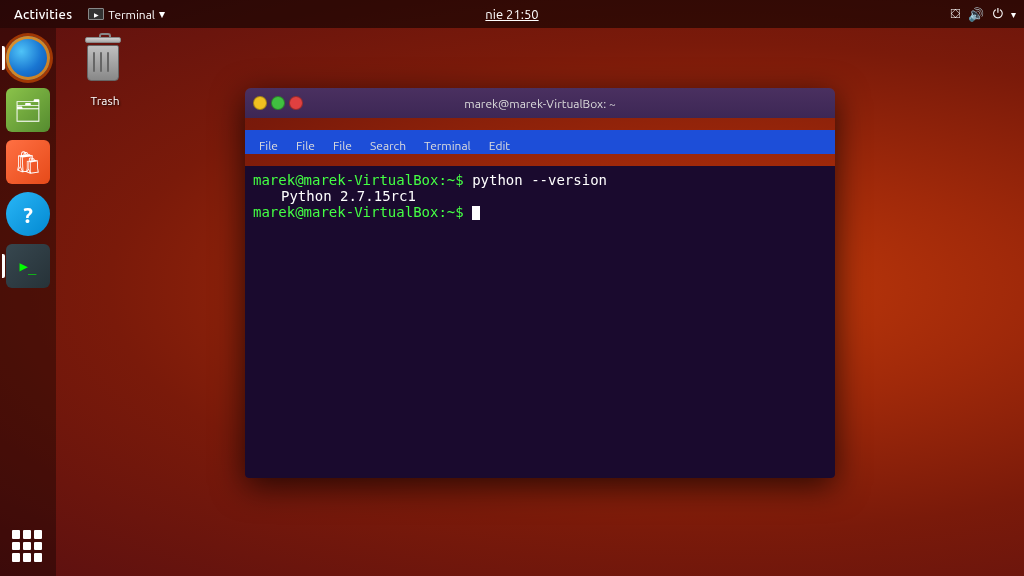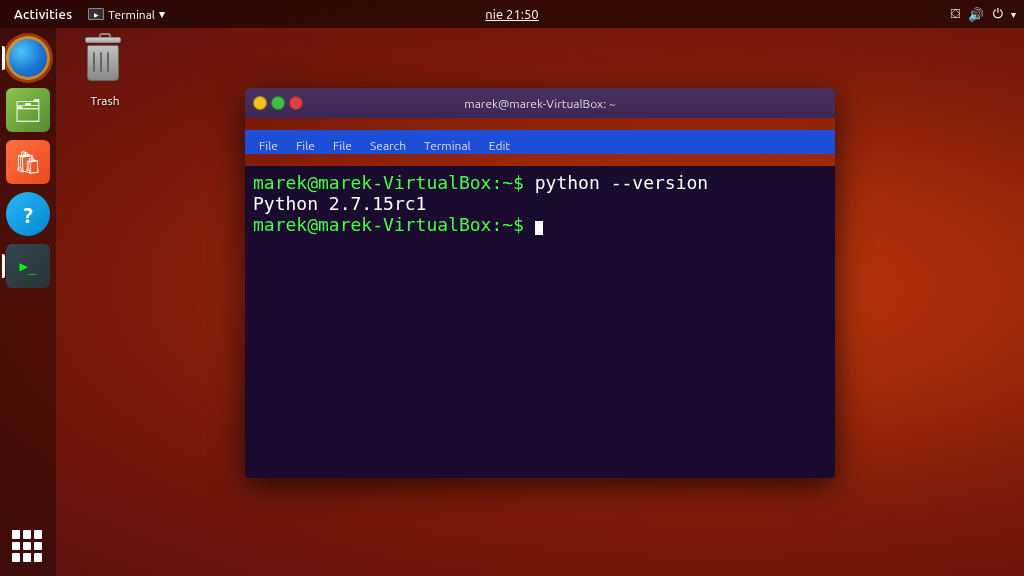--- a/index.html
+++ b/index.html
@@ -278,28 +278,28 @@
       padding: 2px 8px;
       cursor: pointer;
       border-radius: 3px;
     }
 
     .terminal-body {
       flex: 1;
       background: #1a0a2e;
       padding: 6px 8px;
       font-family: 'DejaVu Sans Mono', 'Courier New', monospace;
-      font-size: 18px;
+      font-size: 14px;
       overflow-y: auto;
       color: white;
     }
 
     .prompt { color: #44ff44; }
     .cmd { color: white; }
-    .output { color: white; }
+    .output { color: white; margin-left: 28px; }
 
     .cursor {
       display: inline-block;
       width: 8px;
       height: 14px;
       background: white;
       vertical-align: text-bottom;
       animation: blink 1s step-end infinite;
     }
 

